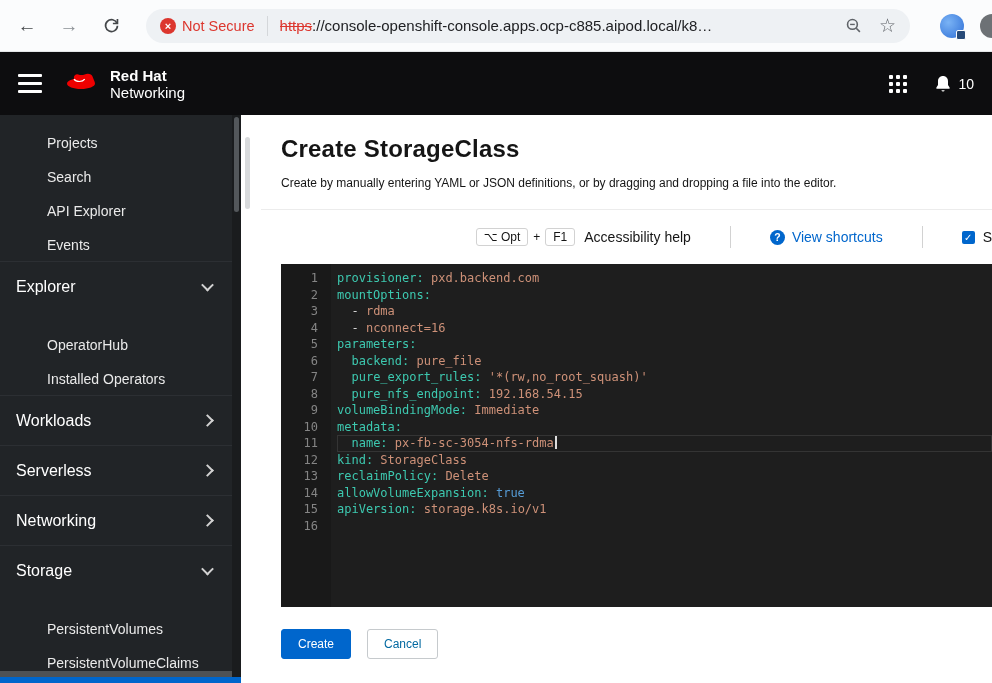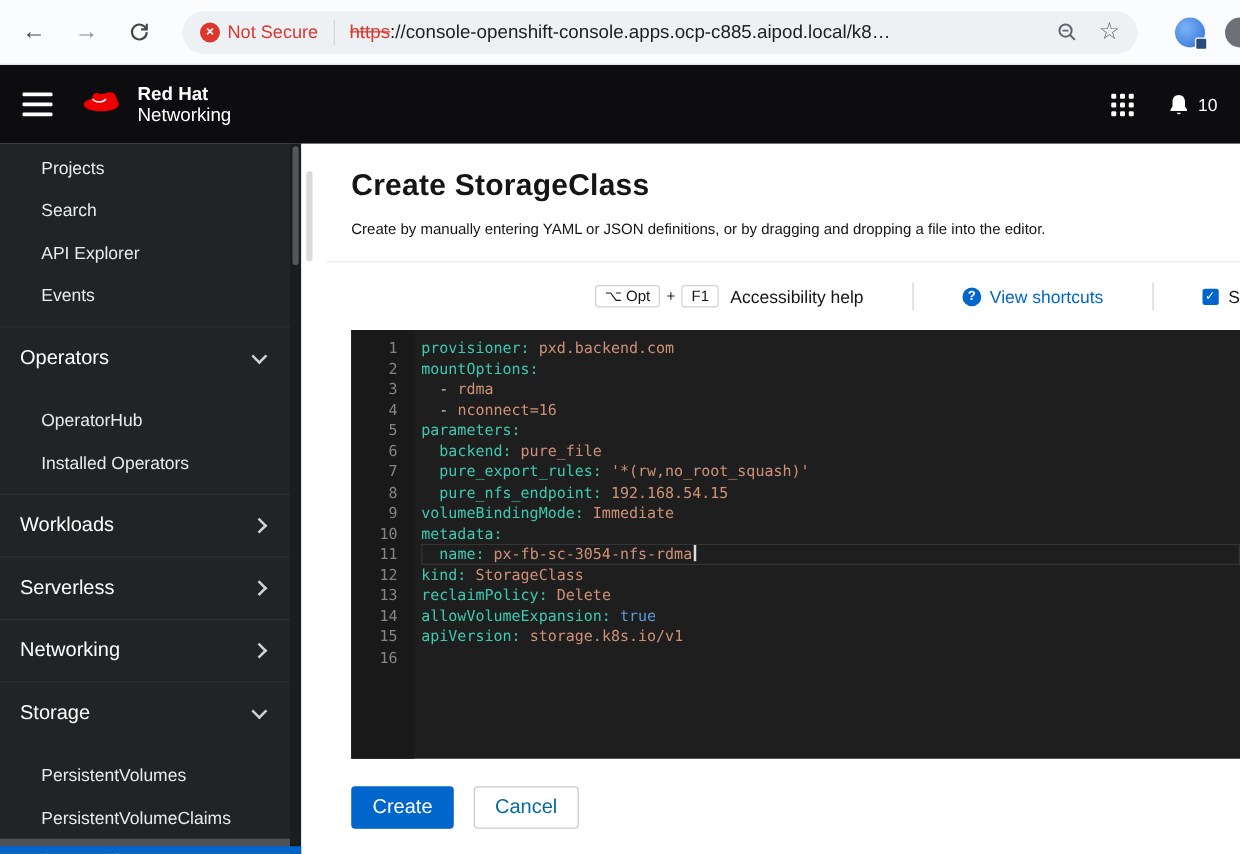--- a/index.html
+++ b/index.html
@@ -43,21 +43,21 @@
   .bell-wrap { display: flex; align-items: center; gap: 7px; color: #fff; font-size: 14px; cursor: pointer; }
 
   
   .content-row { display: flex; height: 568px; }
 
   .sidebar { width: 241px; background: #212427; position: relative; flex: none; }
   .sidebar-scrolltrack { position: absolute; top: 0; right: 0; width: 9px; height: 100%; background: #1a1c1e; }
   .sidebar-scrollthumb { position: absolute; top: 2px; left: 2px; width: 5px; height: 95px;
                          background: #53575b; border-radius: 3px; }
   .nav-list { height: 100%; overflow: hidden; padding: 2px 9px 0 0; }
-  .nav-child { height: 34px; display: flex; align-items: center; padding-left: 33px;
+  .nav-child { height: 34px; display: flex; align-items: flex-end; padding-left: 47px;
                color: #eaeaea; font-size: 14px; cursor: pointer; }
   .nav-section { height: 50px; display: flex; align-items: center; justify-content: space-between;
                  padding: 0 20px 0 16px; color: #fff; font-size: 16px; border-top: 1px solid #2c2f33; cursor: pointer; }
   .nav-selected { background: #4f5255; color: #fff; }
   .chev { width: 9px; height: 9px; border-right: 2px solid #d2d2d2; border-bottom: 2px solid #d2d2d2; flex: none; }
   .chev-down { transform: rotate(45deg) translate(-1px, -1px); }
   .chev-right { transform: rotate(-45deg); }
 
   main { flex: 1; background: #fff; position: relative; overflow: hidden; }
   .content-scrollthumb { position: absolute; left: 4px; top: 22px; width: 5px; height: 72px;
@@ -90,21 +90,21 @@
   .code-line.current { box-shadow: inset 0 0 0 1px #343434; }
   .code-line.current::after { content: ""; display: inline-block; width: 2px; height: 13px;
                               background: #dcdcdc; margin-left: 1px; vertical-align: -2px; }
   .tok-key { color: #3dc9b0; }
   .tok-str { color: #ce9178; }
   .tok-kw  { color: #569cd6; }
   .tok-pln { color: #d4d4d4; }
 
   
   .actions { display: flex; gap: 16px; margin: 22px 0 0 40px; }
-  .btn { font-size: 16px; border-radius: 3px; padding: 7px 16px; cursor: pointer; font-family: inherit; }
+  .btn { font-size: 12px; border-radius: 3px; padding: 7px 16px; cursor: pointer; font-family: inherit; }
   .btn-primary { background: #0066cc; border: 1px solid #0066cc; color: #fff; }
   .btn-secondary { background: #fff; border: 1px solid #c6cacd; color: #0369a1; }
 
   .bottom-bar { position: absolute; left: 0; bottom: 0; width: 241px; height: 6px; background: #0066cc; }
 </style>
 </head>
 <body>
 
 <div class="browser-bar">
   <div class="nav-btn">←</div>
@@ -185,21 +185,21 @@
         <div class="nav-child">
           <span>Search</span>
         </div>
         <div class="nav-child">
           <span>API Explorer</span>
         </div>
         <div class="nav-child" style="margin-bottom: 8px;">
           <span>Events</span>
         </div>
         <div class="nav-section">
-          <span>Operators</span>
+          <span>Explorer</span>
           <span class="chev chev-down"></span>
         </div>
         <div class="nav-child" style="margin-top: 8px;">
           <span>OperatorHub</span>
         </div>
         <div class="nav-child" style="margin-bottom: 8px;">
           <span>Installed Operators</span>
         </div>
         <div class="nav-section">
           <span>Workloads</span>

